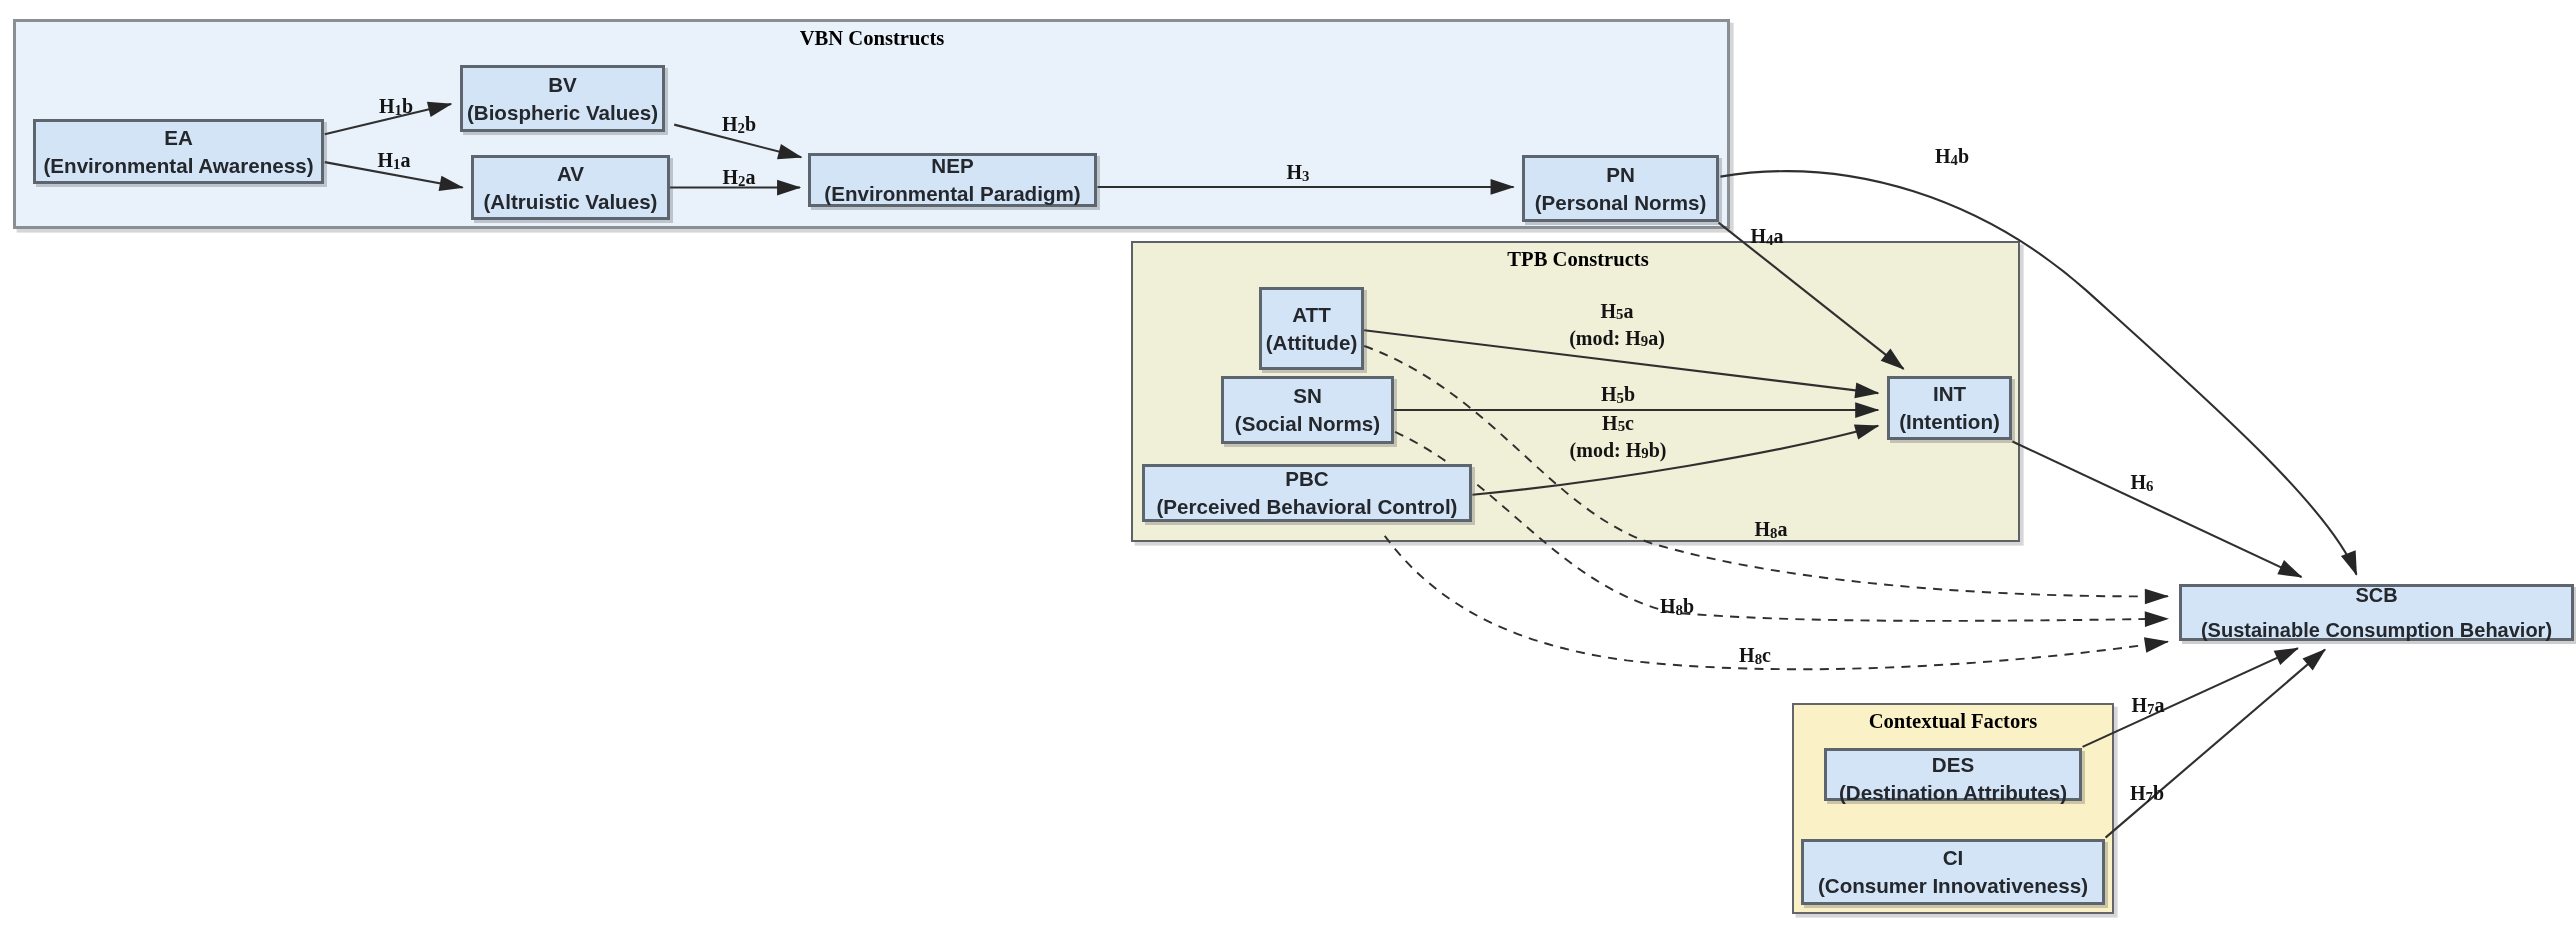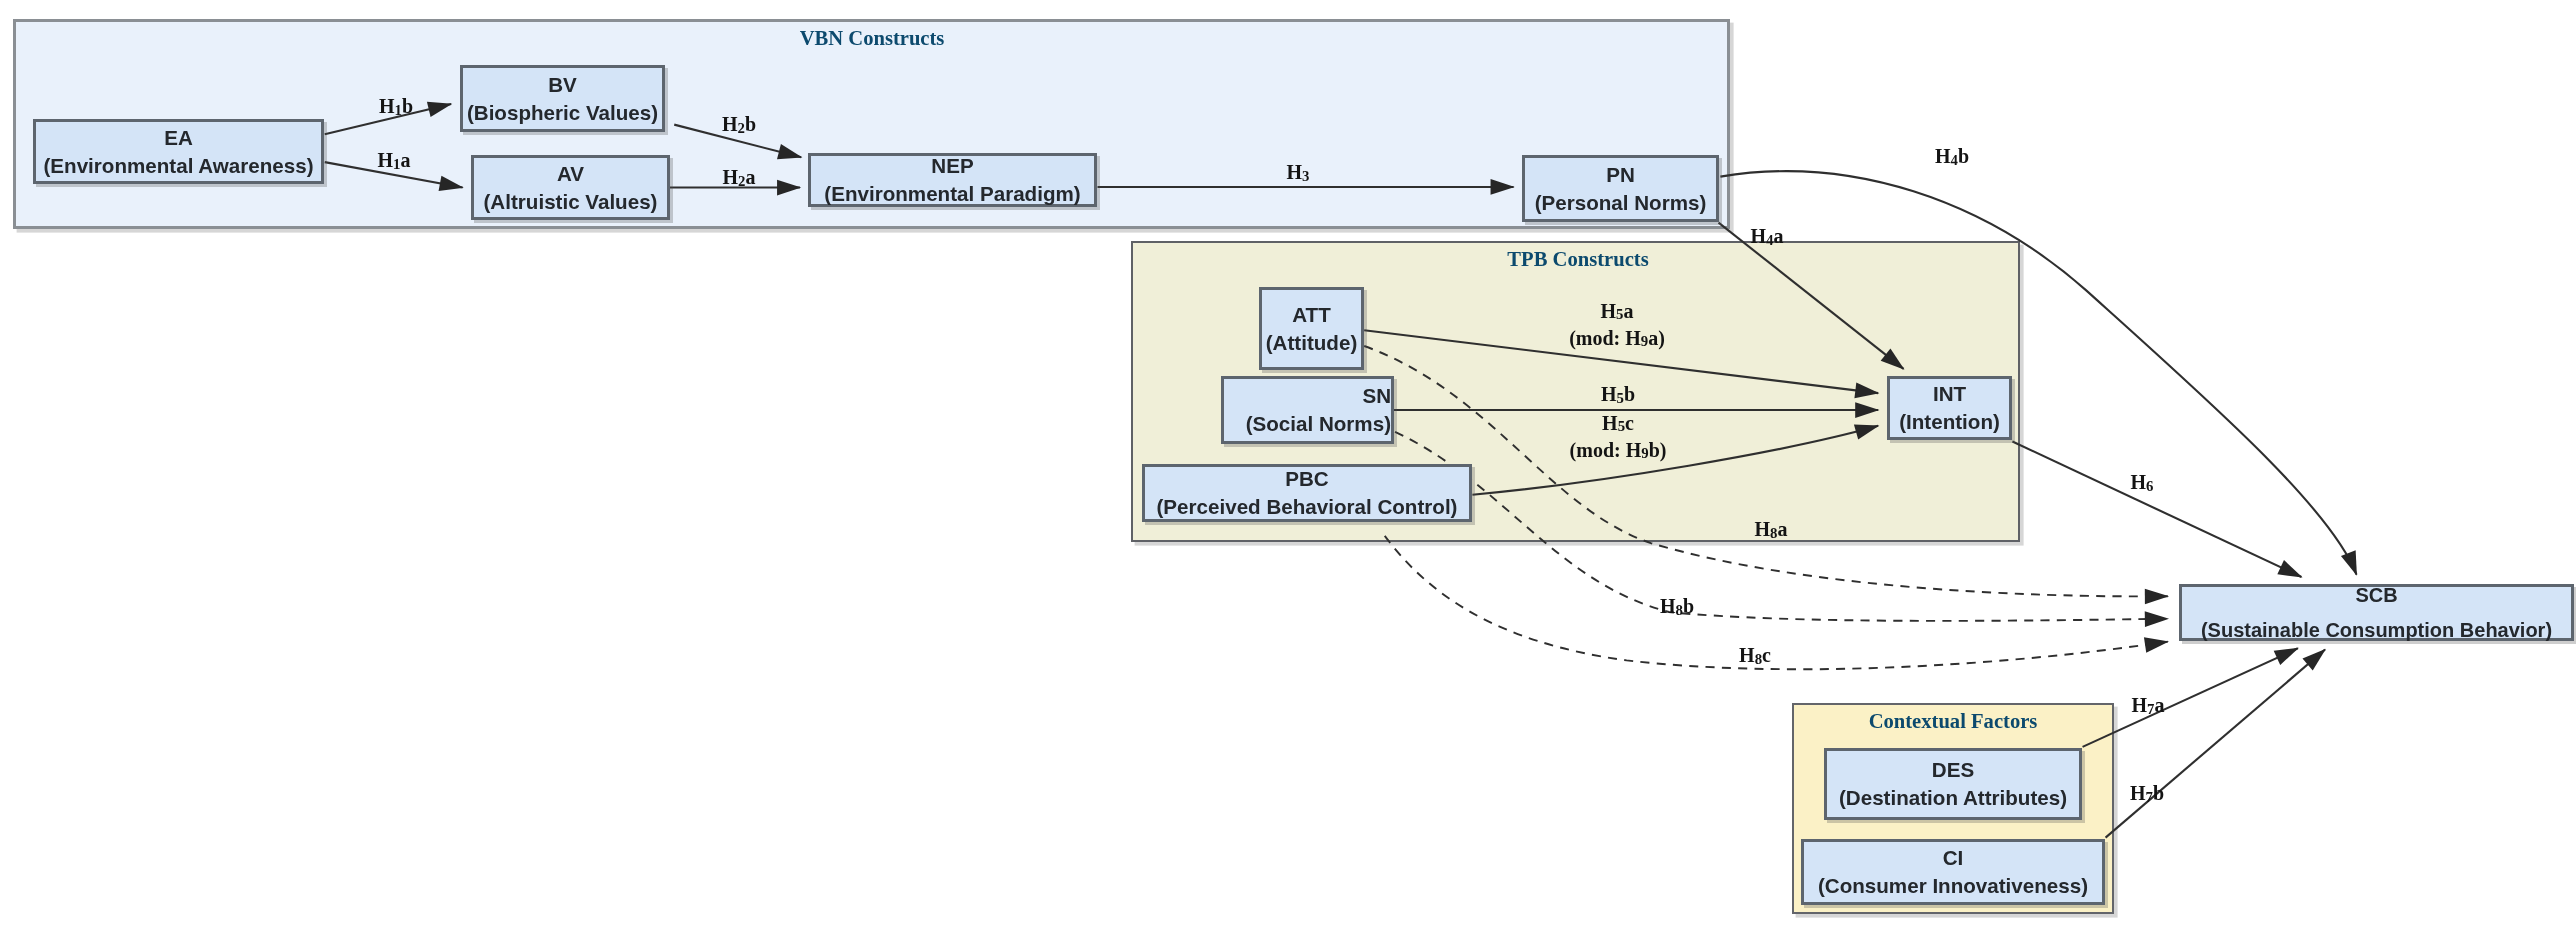--- a/index.html
+++ b/index.html
@@ -5,21 +5,21 @@
   html,body{margin:0;padding:0;background:#ffffff;}
   body{width:2576px;height:932px;font-family:"Liberation Sans", sans-serif;}
   #canvas{position:relative;width:2576px;height:932px;background:#ffffff;overflow:hidden;}
 
   
   .group{position:absolute;box-sizing:border-box;box-shadow:3.6px 3.6px 0 rgba(90,90,90,.25);}
   .group.vbn{background:#e9f1fb;border:3px solid #8a8f94;}
   .group.tpb{background:#f0efd8;border:2.4px solid #5f6166;}
   .group.ctx{background:#fbf1c6;border:2.4px solid #63656a;}
   .group-label{position:absolute;transform:translate(-50%,-50%);font-family:"Liberation Serif", serif;
-    font-size:20.6px;font-weight:600;color:#0c4a6e;white-space:nowrap;}
+    font-size:20.6px;font-weight:600;color:#000000;white-space:nowrap;}
 
   
   .node{position:absolute;box-sizing:border-box;background:#d4e4f7;border:3px solid #5d656e;
     box-shadow:3px 3px 0 rgba(80,80,80,.28);display:flex;flex-direction:column;align-items:center;
     justify-content:center;text-align:center;color:#24282d;font-weight:700;font-size:20.6px;line-height:28px;
     white-space:nowrap;}
 
   
   .elabel{position:absolute;transform:translate(-50%,-50%);font-family:"Liberation Serif", serif;
     font-size:20px;font-weight:600;color:#141414;text-align:center;line-height:24px;white-space:nowrap;}
@@ -84,37 +84,37 @@
     <span>(Environmental Paradigm)</span>
   </div>
   <div class="node" style="left:1522px;top:155px;width:197px;height:67px;">
     <span>PN</span>
     <span>(Personal Norms)</span>
   </div>
   <div class="node" style="left:1259px;top:287px;width:105px;height:83px;">
     <span>ATT</span>
     <span>(Attitude)</span>
   </div>
-  <div class="node" style="left:1221px;top:376px;width:173px;height:68px;align-items:flex-end;">
+  <div class="node" style="left:1221px;top:376px;width:173px;height:68px;">
     <span>SN</span>
     <span>(Social Norms)</span>
   </div>
   <div class="node" style="left:1142px;top:464px;width:330px;height:58px;">
     <span>PBC</span>
     <span>(Perceived Behavioral Control)</span>
   </div>
   <div class="node" style="left:1887px;top:376px;width:125px;height:64px;">
     <span>INT</span>
     <span>(Intention)</span>
   </div>
   <div class="node" style="left:2179px;top:584px;width:395px;height:57px;font-size:20px;line-height:27px;gap:8px;">
     <span>SCB</span>
     <span>(Sustainable Consumption Behavior)</span>
   </div>
-  <div class="node" style="left:1824px;top:748px;width:258px;height:72px;">
+  <div class="node" style="left:1824px;top:748px;width:258px;height:53px;justify-content:space-between;">
     <span>DES</span>
     <span>(Destination Attributes)</span>
   </div>
   <div class="node" style="left:1801px;top:839px;width:304px;height:66px;">
     <span>CI</span>
     <span>(Consumer Innovativeness)</span>
   </div>
 
   <div class="elabel" style="left:396px;top:108px;"><span>H<span class="dg">1</span>b</span></div>
   <div class="elabel" style="left:394px;top:162px;"><span>H<span class="dg">1</span>a</span></div>

